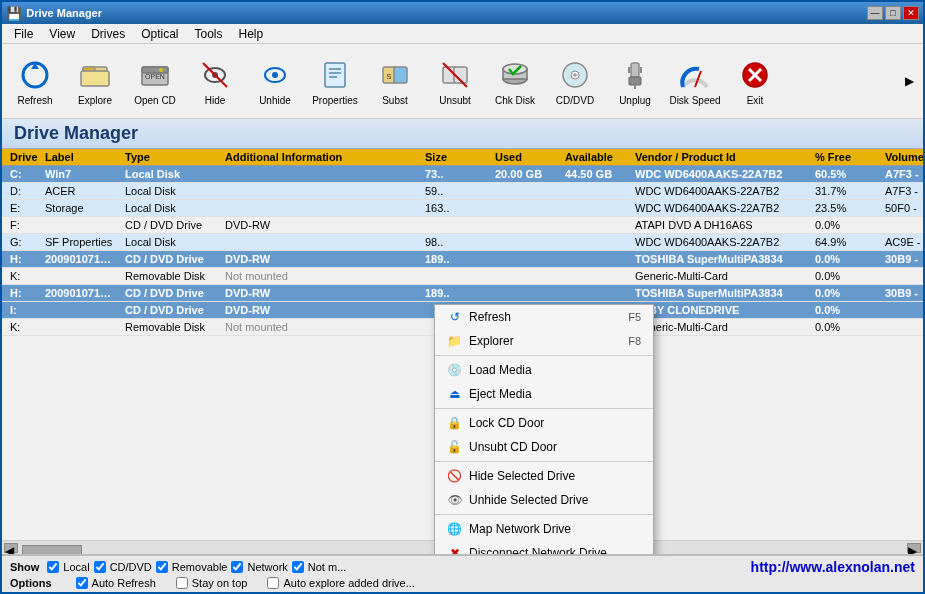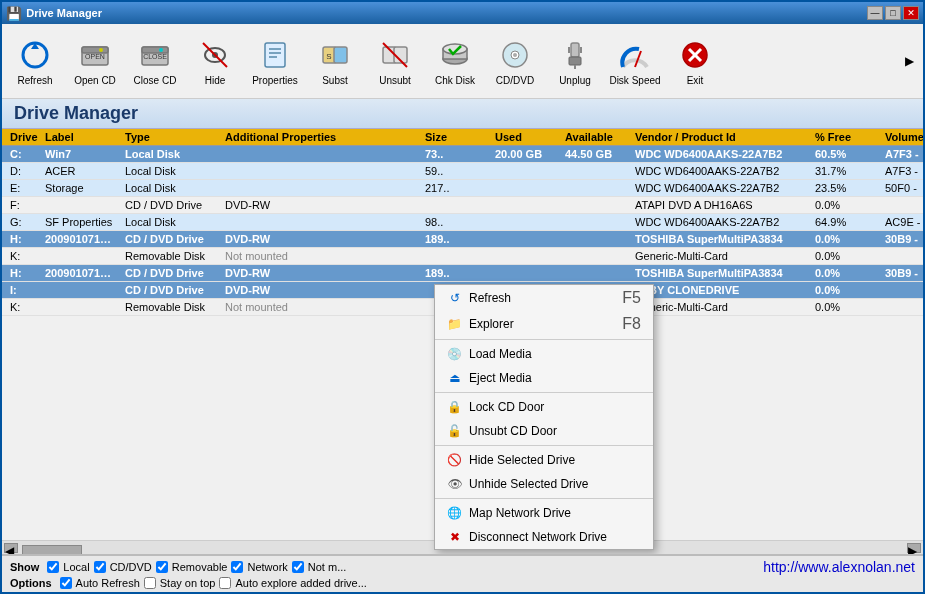--- a/index.html
+++ b/index.html
@@ -67,100 +67,116 @@
       font-size: 12px;
     }
     .ctx-item {
       display: flex;
       align-items: center;
       padding: 4px 12px;
       cursor: pointer;
       color: #000;
       gap: 6px;
     }
-    .ctx-item .shortcut { margin-left: auto; color: #555; font-size: 16px; }
+    .ctx-item .shortcut { margin-left: auto; color: #555; font-size: 11px; }
     .ctx-separator { height: 1px; background: #ccc; margin: 2px 0; }
     .ctx-icon { width: 16px; height: 16px; display: flex; align-items: center; justify-content: center; flex-shrink: 0; }
 
     .main-content { flex: 1; display: flex; flex-direction: column; overflow: hidden; position: relative; }
 
     .bottom-area { background: #e8e8e8; border-top: 2px solid #bbb; padding: 3px 8px 3px 8px; }
     .show-line { display: flex; align-items: center; gap: 4px; margin-bottom: 2px; }
-    .opt-line { display: flex; align-items: flex-end; gap: 4px; }
+    .opt-line { display: flex; align-items: flex-end; gap: 20px; }
     .show-label { font-weight: bold; font-size: 11px; margin-right: 4px; }
     .opt-label { font-weight: bold; font-size: 11px; margin-right: 4px; }
     .chk-group { display: flex; align-items: center; gap: 2px; font-size: 11px; }
-    .website-text { font-size: 14px; font-weight: normal; color: #0000cc; }
+    .website-text { font-size: 14px; font-weight: bold; color: #0000cc; }
   </style>
 </head>
 <body>
 
 <div class="window">
 
   <div class="title-bar">
     <div class="title-bar-left">
       <span style="font-size:13px;">💾</span>
       <span class="title-bar-text">Drive Manager</span>
     </div>
     <div class="title-bar-buttons">
       <div class="title-btn">—</div>
       <div class="title-btn">□</div>
       <div class="title-btn close">✕</div>
     </div>
   </div>
 
+  <div class="menu-bar">
+    <span class="menu-item">File</span>
+    <span class="menu-item">View</span>
+    <span class="menu-item">Drives</span>
+    <span class="menu-item">Optical</span>
+    <span class="menu-item">Tools</span>
+    <span class="menu-item">Help</span>
+  </div>
 
   <div class="toolbar">
 
     <div class="tool-btn">
       <div class="tool-icon">
         <svg viewBox="0 0 32 32">
             <circle cx="16" cy="16" r="12" fill="none" stroke="#0066cc" stroke-width="3"></circle>
             <path d="M16 4 L20 10 L12 10 Z" fill="#0066cc"></path>
           </svg>
       </div>
       <span class="tool-label">Refresh</span>
     </div>
 
+    <div class="tool-btn">
+      <div class="tool-icon">
+        <svg viewBox="0 0 32 32">
+            <rect x="4" y="8" width="24" height="18" rx="2" fill="#e8d080" stroke="#888" stroke-width="1.5"></rect>
+            <rect x="4" y="8" width="12" height="5" rx="1" fill="#ccb040" stroke="#888" stroke-width="1"></rect>
+            <rect x="2" y="12" width="28" height="15" rx="2" fill="#f0e090" stroke="#888" stroke-width="1.5"></rect>
+          </svg>
+      </div>
+      <span class="tool-label">Explore</span>
+    </div>
 
     <div class="tool-btn">
       <div class="tool-icon">
         <svg viewBox="0 0 32 32">
             <rect x="3" y="8" width="26" height="18" rx="2" fill="#c0c0c0" stroke="#777" stroke-width="1.5"></rect>
             <rect x="3" y="8" width="26" height="6" rx="2" fill="#909090" stroke="#777" stroke-width="1.5"></rect>
             <text x="16" y="20" text-anchor="middle" font-size="7" fill="#333">OPEN</text>
             <circle cx="22" cy="11" r="2" fill="#cc0"></circle>
           </svg>
       </div>
       <span class="tool-label">Open CD</span>
     </div>
 
-    <div class="tool-btn">
-      <div class="tool-icon">
-        <svg viewBox="0 0 32 32">
-            <rect x="3" y="8" width="26" height="18" rx="2" fill="#c0c0c0" stroke="#777" stroke-width="1.5"></rect>
-            <rect x="3" y="8" width="26" height="6" rx="2" fill="#909090" stroke="#777" stroke-width="1.5"></rect>
-            <text x="16" y="20" text-anchor="middle" font-size="7" fill="#333">CLOSE</text>
-            <circle cx="22" cy="11" r="2" fill="#0cc"></circle>
-          </svg>
-      </div>
-      <span class="tool-label">Close CD</span>
-    </div>
 
     <div class="tool-btn">
       <div class="tool-icon">
         <svg viewBox="0 0 32 32">
             <ellipse cx="16" cy="16" rx="10" ry="7" fill="none" stroke="#555" stroke-width="2"></ellipse>
             <circle cx="16" cy="16" r="3" fill="#555"></circle>
             <line x1="4" y1="4" x2="28" y2="28" stroke="#cc0000" stroke-width="2"></line>
           </svg>
       </div>
       <span class="tool-label">Hide</span>
     </div>
 
+    <div class="tool-btn">
+      <div class="tool-icon">
+        <svg viewBox="0 0 32 32">
+            <ellipse cx="16" cy="16" rx="10" ry="7" fill="none" stroke="#0066cc" stroke-width="2"></ellipse>
+            <circle cx="16" cy="16" r="3" fill="#0066cc"></circle>
+          </svg>
+      </div>
+      <span class="tool-label">Unhide</span>
+    </div>
 
     <div class="tool-btn">
       <div class="tool-icon">
         <svg viewBox="0 0 32 32">
             <rect x="6" y="4" width="20" height="24" rx="2" fill="#ddeeff" stroke="#5588aa" stroke-width="1.5"></rect>
             <line x1="10" y1="10" x2="22" y2="10" stroke="#5588aa" stroke-width="1.5"></line>
             <line x1="10" y1="14" x2="22" y2="14" stroke="#5588aa" stroke-width="1.5"></line>
             <line x1="10" y1="18" x2="18" y2="18" stroke="#5588aa" stroke-width="1.5"></line>
           </svg>
       </div>
@@ -253,21 +269,21 @@
   <div class="page-title-bar">
     <span class="page-title">Drive Manager</span>
   </div>
 
   <div class="main-content">
 
     <div class="table-header">
       <span class="col-header">Drive</span>
       <span class="col-header">Label</span>
       <span class="col-header">Type</span>
-      <span class="col-header">Additional Properties</span>
+      <span class="col-header">Additional Information</span>
       <span class="col-header">Size</span>
       <span class="col-header">Used</span>
       <span class="col-header">Available</span>
       <span class="col-header">Vendor / Product Id</span>
       <span class="col-header">% Free</span>
       <span class="col-header">Volume</span>
     </div>
 
     <div class="table-body">
       <div class="table-row highlight-c">
@@ -292,21 +308,21 @@
         <span class="col-cell"></span>
         <span class="col-cell">WDC WD6400AAKS-22A7B2</span>
         <span class="col-cell">31.7%</span>
         <span class="col-cell">A7F3 -</span>
       </div>
       <div class="table-row row-e">
         <span class="col-cell">E:</span>
         <span class="col-cell">Storage</span>
         <span class="col-cell">Local Disk</span>
         <span class="col-cell"></span>
-        <span class="col-cell">217..</span>
+        <span class="col-cell">163..</span>
         <span class="col-cell"></span>
         <span class="col-cell"></span>
         <span class="col-cell">WDC WD6400AAKS-22A7B2</span>
         <span class="col-cell">23.5%</span>
         <span class="col-cell">50F0 -</span>
       </div>
       <div class="table-row row-f">
         <span class="col-cell">F:</span>
         <span class="col-cell"></span>
         <span class="col-cell">CD / DVD Drive</span>

